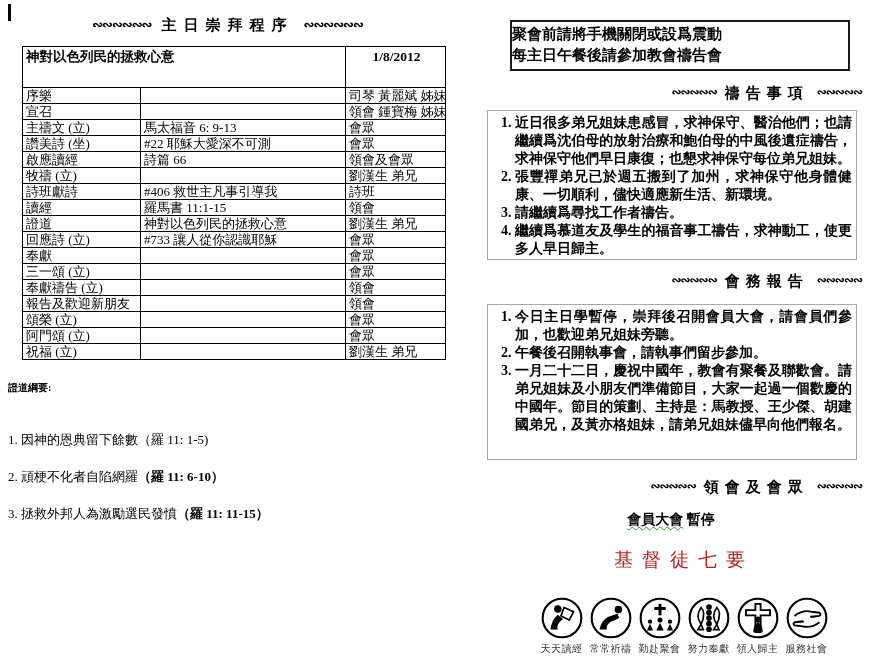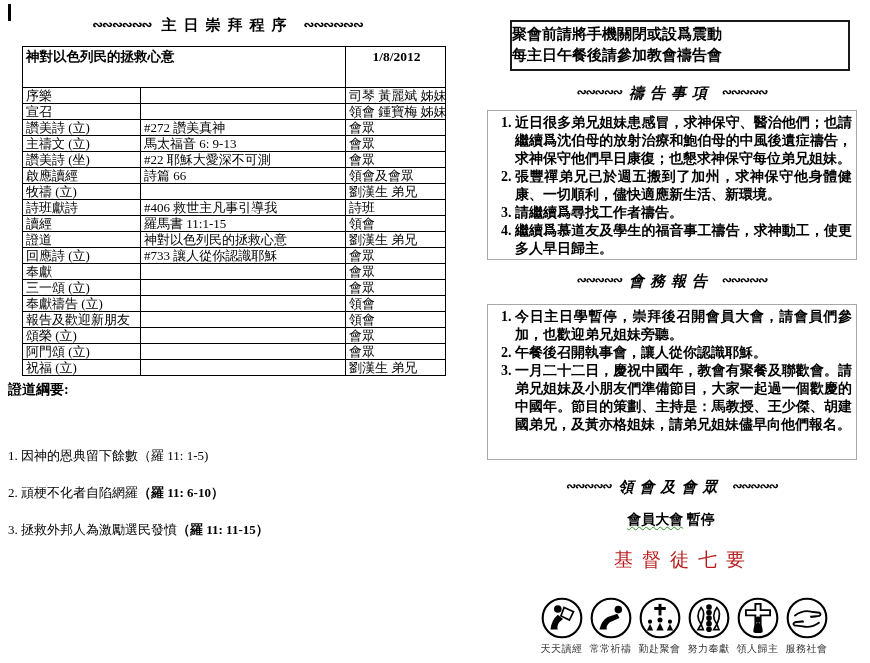--- a/index.html
+++ b/index.html
@@ -23,31 +23,31 @@
 
   table.program { position:absolute; left:22px; top:46px; width:423px;
     border-collapse:collapse; table-layout:fixed; }
   table.program td { border:1px solid #000; font-size:13px; line-height:15px;
     padding:0 1px 0 3px; height:15px; white-space:nowrap; overflow:hidden; }
   table.program tr.hdr td { height:41px; vertical-align:top; font-weight:bold; font-size:13.5px; padding-top:2px; }
   table.program tr.hdr td.date { text-align:center; font-weight:bold; }
   table.program col.c1 { width:118px; } table.program col.c2 { width:205px; } table.program col.c3 { width:100px; }
 
   .sermon { position:absolute; left:8px; top:381px; width:440px; }
-  .sermon-head { font-weight:bold; font-size:14px; margin:0 0 48px 0; }
+  .sermon-head { font-weight:bold; font-size:10px; margin:0 0 36px 0; }
   .sermon-point { font-size:13px; margin:0 0 19px 0; }
   .sermon-point .ref-bold { font-weight:bold; }
 
   
   .right-col { position:absolute; left:480px; top:0; width:382px; height:663px; }
   .notice-box { position:absolute; left:30px; top:20px; width:340px;
     border:2px solid #1a1a1a; text-align:left; font-weight:bold; font-size:15px;
     line-height:21px; padding:2px 0 3px 0; }
-  .sec-head { position:absolute; width:382px; text-align:center; font-weight:bold;
-    font-size:15px; white-space:nowrap;font-style:italic; }
+  .sec-head { position:absolute; width:382px; text-align:right; font-weight:bold;
+    font-size:15px; white-space:nowrap; }
   .sec-head .ttl { letter-spacing:6px; margin:0 8px; }
   .sec-head .orn { font-size:12px; letter-spacing:-1px; position:relative; top:-2px; }
   .head-prayer { top:84px; } .head-report { top:272px; } .head-ss { top:478px; }
 
   .list-box { position:absolute; left:7px; width:370px; border:1px solid #a8a8a8; padding:2px 4px 2px 0; }
   .box-prayer { top:110px; height:150px; } .box-report { top:304px; height:156px; }
   .list-box ol { margin:1px 0 0 0; padding:0 0 0 27px; }
   .list-box li { font-size:14px; line-height:18px; font-weight:600; text-align:justify; margin:0; }
 
   .ss-note { position:absolute; top:511px; width:382px; text-align:center; font-weight:bold; font-size:14px; }
@@ -84,25 +84,20 @@
         <td><span class="wr">序樂</span></td>
         <td><span></span></td>
         <td><span class="wr">司琴 黃麗斌 姊妹</span></td>
       </tr>
       <tr>
         <td><span class="wr">宣召</span></td>
         <td><span></span></td>
         <td><span class="wr">領會 鍾寶梅 姊妹</span></td>
       </tr>
       <tr>
-        <td><span class="wr">讚美詩 (立)</span></td>
-        <td><span class="wr">#272 讚美真神</span></td>
-        <td><span class="wr">會眾</span></td>
-      </tr>
-      <tr>
         <td><span class="wr">主禱文 (立)</span></td>
         <td><span>馬太福音 6: 9-13</span></td>
         <td><span class="wr">會眾</span></td>
       </tr>
       <tr>
         <td><span class="wr">讚美詩 (坐)</span></td>
         <td><span class="wr">#22 耶穌大愛深不可測</span></td>
         <td><span class="wr">會眾</span></td>
       </tr>
       <tr>
@@ -209,21 +204,21 @@
     </ol>
   </div>
 
   <div class="sec-head head-report">
     <span class="orn">∾∾∾∾∾</span><span class="ttl">會務報告</span><span class="orn">∾∾∾∾∾</span>
   </div>
 
   <div class="list-box box-report">
     <ol>
       <li>今日主日學暫停，崇拜後召開會員大會，請會員們參加，也歡迎弟兄姐妹旁聽。</li>
-      <li>午餐後召開執事會，讓人從你認識耶穌。</li>
+      <li>午餐後召開執事會，請執事們留步參加。</li>
       <li>一月二十二日，慶祝中國年，教會有聚餐及聯歡會。請弟兄姐妹及小朋友們準備節目，大家一起過一個歡慶的中國年。節目的策劃、主持是：馬教授、王少傑、胡建國弟兄，及黃亦格姐妹，請弟兄姐妹儘早向他們報名。</li>
     </ol>
   </div>
 
   <div class="sec-head head-ss">
     <span class="orn">∾∾∾∾∾</span><span class="ttl">領會及會眾</span><span class="orn">∾∾∾∾∾</span>
   </div>
 
   <div class="ss-note">
     <span class="wg">會員大會</span>

